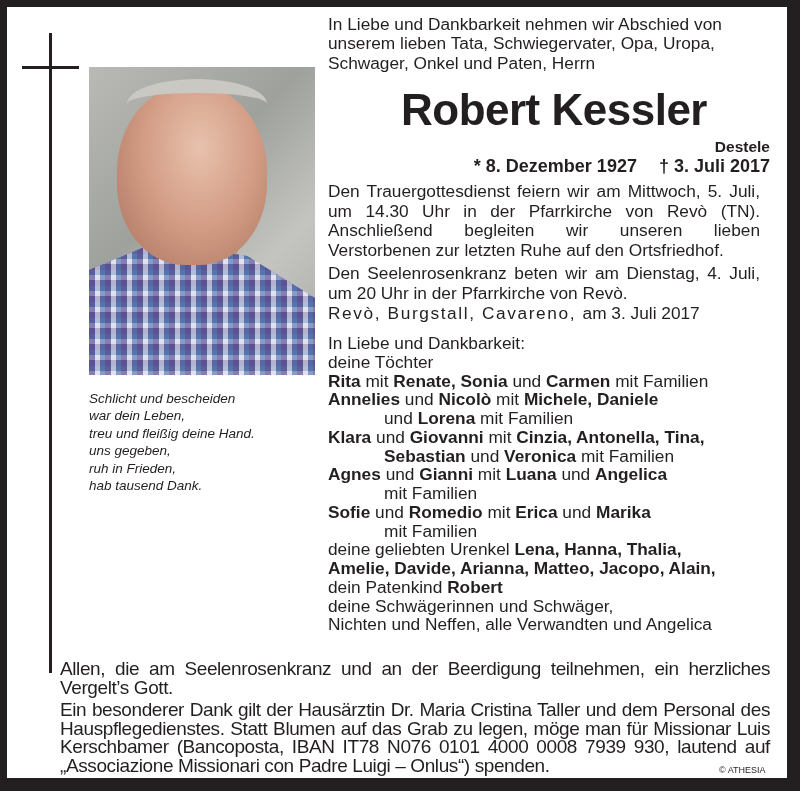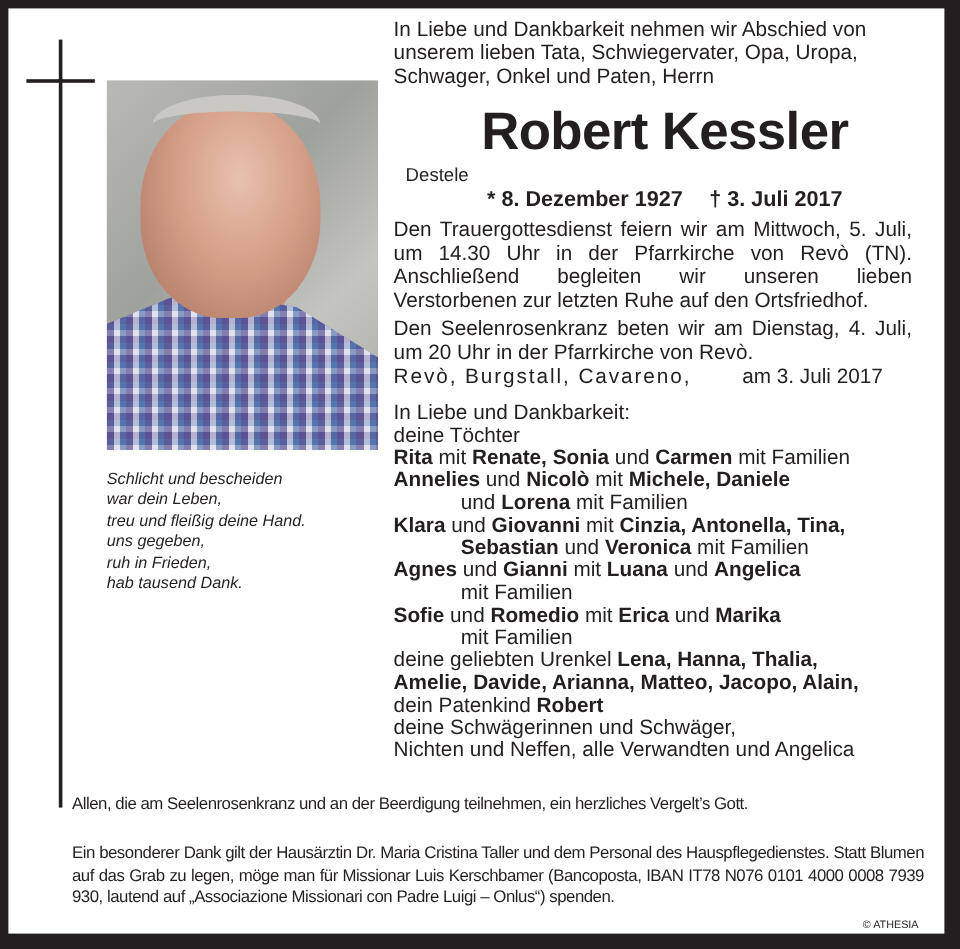--- a/index.html
+++ b/index.html
@@ -20,32 +20,32 @@
              repeating-linear-gradient(0deg, rgba(80,70,140,.55) 0 6px, rgba(255,255,255,.5) 6px 11px, rgba(60,110,170,.45) 11px 16px);
            background-color:#8a84b6; clip-path:polygon(0 20%, 30% 0, 70% 10%, 100% 40%, 100% 100%, 0 100%); }
   .photo .neck { position:absolute; left:80px; top:170px; width:80px; height:70px; background:#c99580;
            clip-path:polygon(10% 0, 90% 0, 70% 100%, 30% 100%); }
   .poem { position:absolute; left:89px; top:390px; width:226px; text-align:left; font-style:italic;
           font-size:13.5px; line-height:17.4px; }
   .right { position:absolute; left:328px; width:432px; }
   .intro { top:15px; font-size:17.3px; line-height:19.3px; }
   .name { position:absolute; left:338px; width:432px; top:84px; text-align:center; font-weight:bold;
           font-size:44px; line-height:52px; letter-spacing:-0.5px; }
-  .nick { position:absolute; left:338px; width:432px; top:138px; text-align:left; font-weight:normal; font-size:15.5px; line-height:18px; }
-  .dates { position:absolute; left:338px; width:432px; top:155px; text-align:center; font-weight:bold; font-size:18px; line-height:22px; }
+  .nick { position:absolute; left:338px; width:432px; top:138px; text-align:right; font-weight:bold; font-size:15.5px; line-height:18px; }
+  .dates { position:absolute; left:338px; width:432px; top:155px; text-align:right; font-weight:bold; font-size:18px; line-height:22px; }
   .dates span + span { margin-left:22px; }
   .para { font-size:17.3px; line-height:19.6px; text-align:justify; }
   .p1 { top:182px; }
   .p2 { top:264px; }
   .place { top:303px; font-size:17.3px; line-height:20px; letter-spacing:1.6px; }
-  .place .date { letter-spacing:0;margin-left:36px; }
+  .place .date { letter-spacing:0; }
   .family { top:334px; font-size:17.3px; line-height:18.75px; }
   .family b { font-weight:bold; }
   .indent { padding-left:56px; }
-  .bottom { position:absolute; left:60px; width:710px; font-size:14px; line-height:18.5px; text-align:justify; letter-spacing:-0.4px; }
+  .bottom { position:absolute; left:60px; width:710px; font-size:19px; line-height:18.5px; text-align:justify; letter-spacing:-0.4px; }
   .b1 { top:660px; }
   .b2 { top:701px; }
   .copyright { position:absolute; left:719px; top:765px; font-size:9px; line-height:10px; }
 </style>
 </head>
 <body>
 
 <div class="page"></div>
 
 <div class="cross-v"></div>

